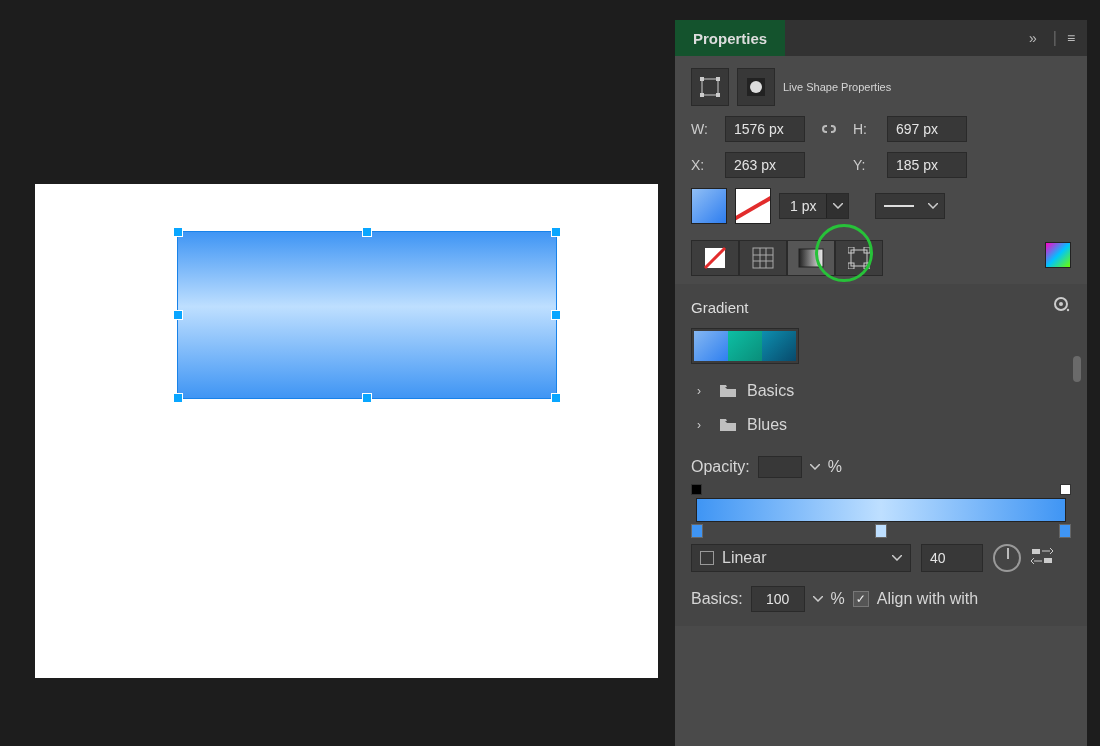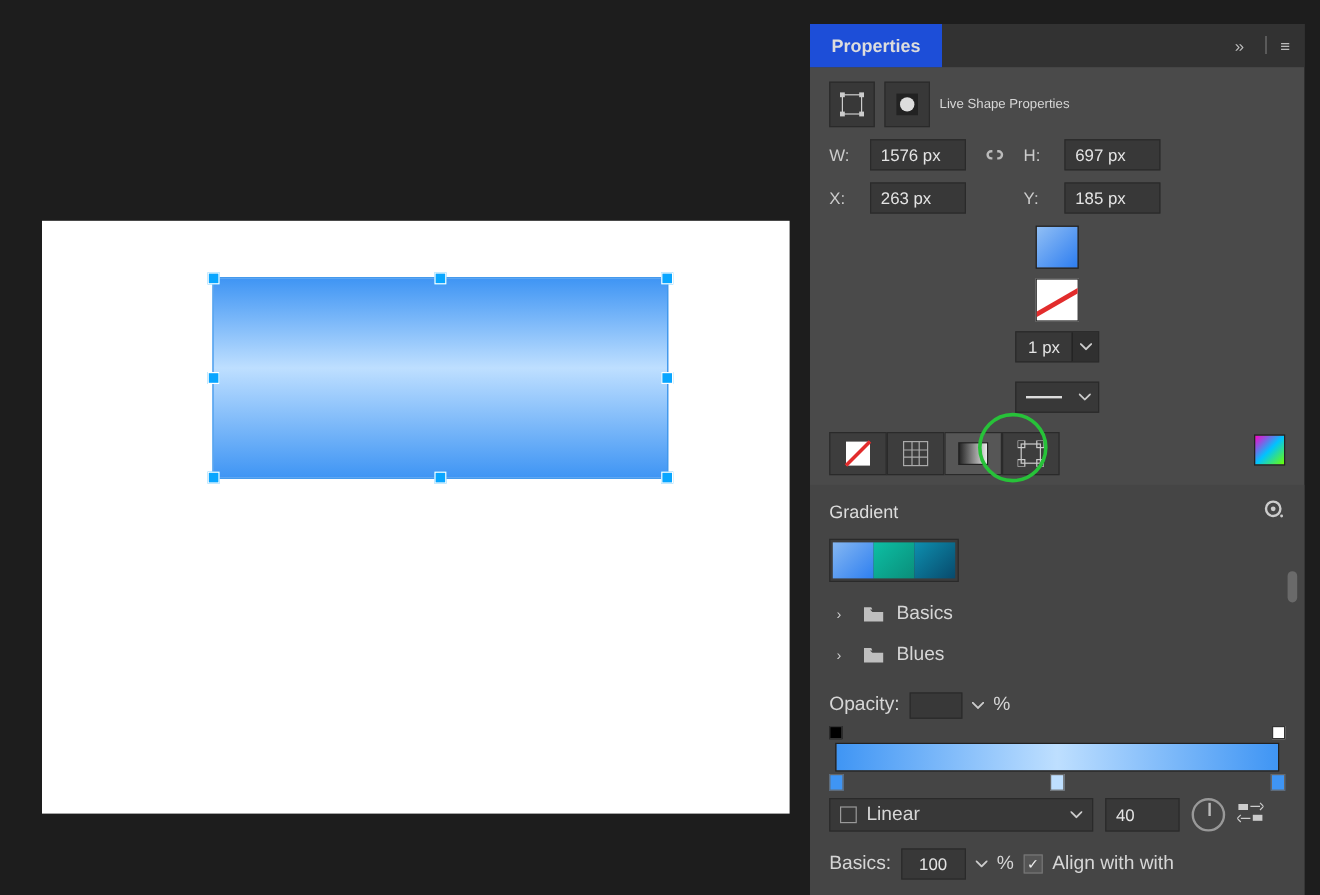--- a/index.html
+++ b/index.html
@@ -17,21 +17,21 @@
   .sel-bl { left: -5px; bottom: -5px; }
   .sel-br { right: -5px; bottom: -5px; }
   .sel-mt { left: 50%; top: -5px; margin-left:-5px; }
   .sel-mb { left: 50%; bottom: -5px; margin-left:-5px; }
   .sel-ml { left: -5px; top: 50%; margin-top:-5px; }
   .sel-mr { right: -5px; top: 50%; margin-top:-5px; }
 
   
   .panel { position: absolute; left: 675px; top: 20px; width: 412px; height: 726px; background: #4a4a4a; }
   .panel-tabs { height: 36px; background: #323232; display:flex; align-items:center; }
-  .tab { padding: 0 18px; height:100%; display:flex; align-items:center; font-size:15px; font-weight:600; color:#ddd; background:#1d4ed8; }
+  .tab { padding: 0 18px; height:100%; display:flex; align-items:center; font-size:15px; font-weight:600; color:#ddd; background:#14532d; }
   .panel-tabs .spacer { flex:1; }
   .tab-icon { width:20px; height:20px; margin-right:6px; display:inline-flex; align-items:center; justify-content:center; color:#bbb; font-size:14px; }
 
   .section { padding: 12px 16px 8px 16px; }
   .row { display:flex; align-items:center; gap:10px; margin-bottom: 10px; }
   .lbl { font-size:14px; color:#ccc; min-width: 24px; }
   .field { background:#383838; border:1px solid #2a2a2a; height:26px; color:#e4e4e4; font-size:14px; padding:0 8px; display:flex; align-items:center; }
   .field.input { width: 80px; }
   .link-icon { width:28px; height:22px; display:flex; align-items:center; justify-content:center; }
 
@@ -163,21 +163,21 @@
         <div class="field input">
             <span>263 px</span>
           </div>
         <div style="width:28px;"></div>
         <span class="lbl">Y:</span>
         <div class="field input">
             <span>185 px</span>
           </div>
       </div>
 
-      <div class="row" style="gap:8px;flex-direction:column;">
+      <div class="row" style="gap:8px;">
         <div class="sw-fill"></div>
         <div class="sw-nostroke"></div>
         <div class="stroke-width-field">
           <span>1 px</span>
           <div class="chev">
             <svg width="10" height="6">
                 <path d="M0 0 L5 5 L10 0" fill="none" stroke="#ccc" stroke-width="1.5"></path>
               </svg>
           </div>
         </div>

